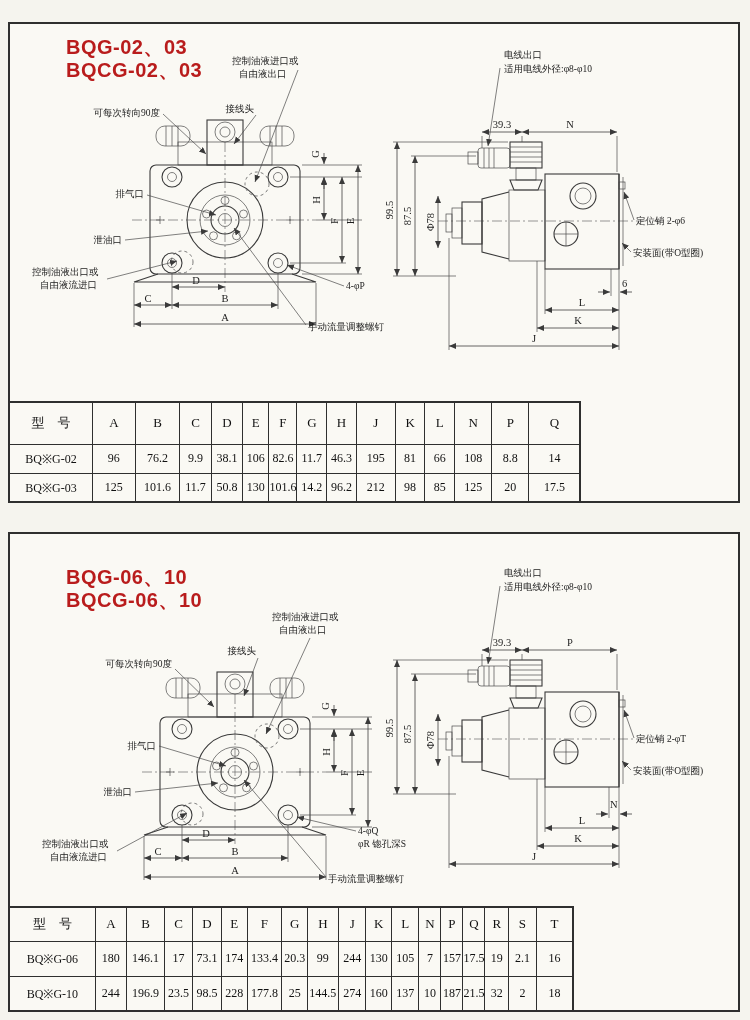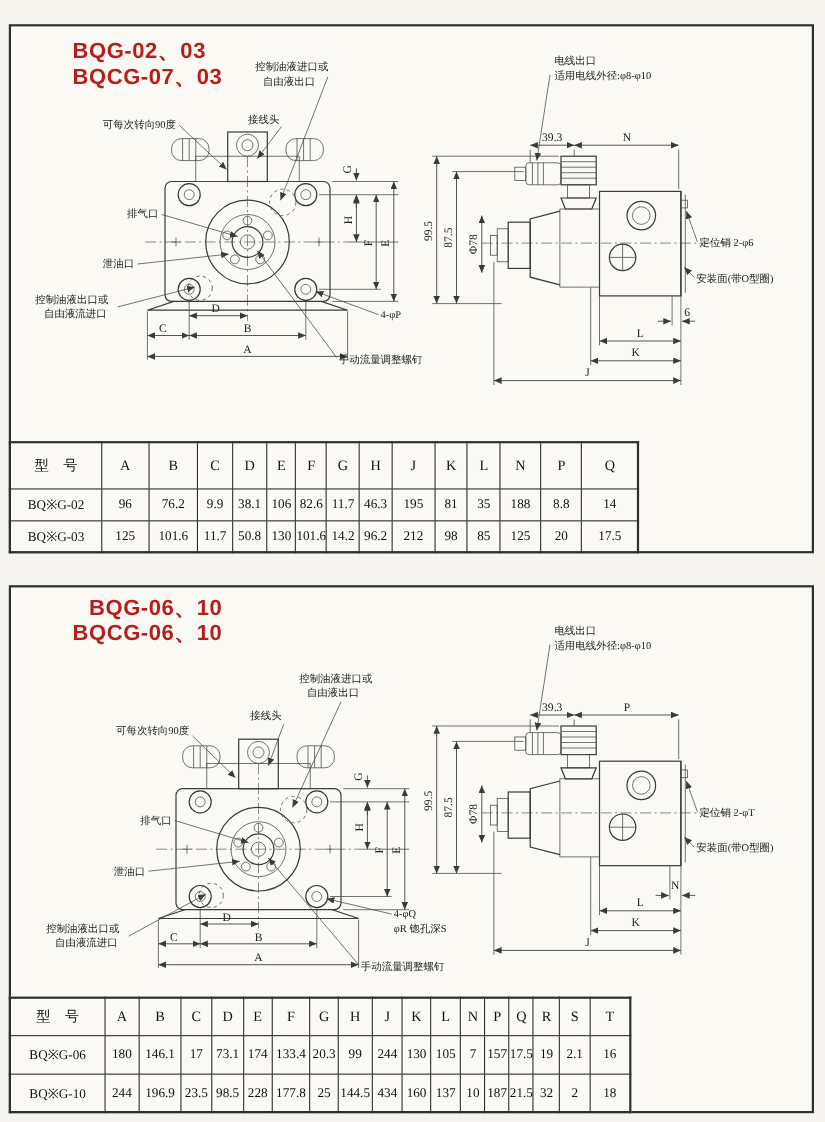--- a/index.html
+++ b/index.html
@@ -2,21 +2,21 @@
 <html><head>
 <meta charset="utf-8">
 <style>
   html,body{margin:0;padding:0;}
   body{width:750px;height:1020px;position:relative;background:#f5f4ee;font-family:"Liberation Sans",sans-serif;}
   .panel{position:absolute;left:8px;width:732px;border:2px solid #2f2f2f;background:#faf9f4;box-sizing:border-box;}
   #panel1{top:22px;height:481px;}
   #panel2{top:532px;height:480px;}
   .titles{position:absolute;left:30px;color:#b91c1c;font-size:20px;font-weight:600;letter-spacing:.5px;line-height:23px;margin-left:26px;}
   #panel1 .titles{top:12px;}
-  #panel2 .titles{top:8px;text-align:right;}
+  #panel2 .titles{top:32px;}
   .drawing{position:absolute;left:0;top:0;width:100%;}
   .dim-table{position:absolute;left:-2px;right:-2px;bottom:-2px;border-collapse:collapse;table-layout:fixed;border:2px solid #2f2f2f;background:#faf9f4;}
   .dim-table th,.dim-table td{border:1px solid #2f2f2f;text-align:center;vertical-align:middle;color:#111;font-family:"Liberation Serif",serif;font-weight:normal;padding:0;}
   .dim-table th{font-size:13px;}
   .dim-table td{font-size:12px;}
   #panel1 .dim-table tr.hd{height:42px;} #panel1 .dim-table tr.dr{height:29px;margin-left:21px;}
   #panel2 .dim-table tr.hd{height:34px;} #panel2 .dim-table tr.dr{height:35px;}
   
   .ln{fill:none;stroke:#3a3a3a;stroke-width:1.1;}
   .thin{fill:none;stroke:#4a4a4a;stroke-width:.7;}
@@ -25,21 +25,21 @@
   .hid{fill:none;stroke:#5a5a5a;stroke-width:.8;stroke-dasharray:3 3;}
   .zh{font-family:"Liberation Serif",serif;font-size:9.5px;fill:#1c1c1c;}
   .dm{font-family:"Liberation Serif",serif;font-size:10.5px;fill:#1c1c1c;}
 </style>
 </head>
 <body>
 
 <div class="panel" id="panel1">
   <div class="titles">
     <div>BQG-02、03</div>
-    <div>BQCG-07、03</div>
+    <div>BQCG-02、03</div>
   </div>
 
   <svg class="drawing" width="728" height="378" viewBox="0 0 728 378">
     <defs>
       <marker id="aw1" markerWidth="8" markerHeight="8" refX="7" refY="3" orient="auto-start-reverse" markerUnits="userSpaceOnUse">
         <path d="M0,0L7,3L0,6Z" fill="#3a3a3a"></path>
       </marker>
     </defs>
 
     <g>
@@ -239,22 +239,22 @@
       <td>96</td>
       <td>76.2</td>
       <td>9.9</td>
       <td>38.1</td>
       <td>106</td>
       <td>82.6</td>
       <td>11.7</td>
       <td>46.3</td>
       <td>195</td>
       <td>81</td>
-      <td>35</td>
-      <td>188</td>
+      <td>66</td>
+      <td>108</td>
       <td>8.8</td>
       <td>14</td>
     </tr>
     <tr class="dr">
       <td>BQ※G-03</td>
       <td>125</td>
       <td>101.6</td>
       <td>11.7</td>
       <td>50.8</td>
       <td>130</td>
@@ -507,21 +507,21 @@
     <tr class="dr">
       <td>BQ※G-10</td>
       <td>244</td>
       <td>196.9</td>
       <td>23.5</td>
       <td>98.5</td>
       <td>228</td>
       <td>177.8</td>
       <td>25</td>
       <td>144.5</td>
-      <td>434</td>
+      <td>274</td>
       <td>160</td>
       <td>137</td>
       <td>10</td>
       <td>187</td>
       <td>21.5</td>
       <td>32</td>
       <td>2</td>
       <td>18</td>
     </tr>
   </tbody>

